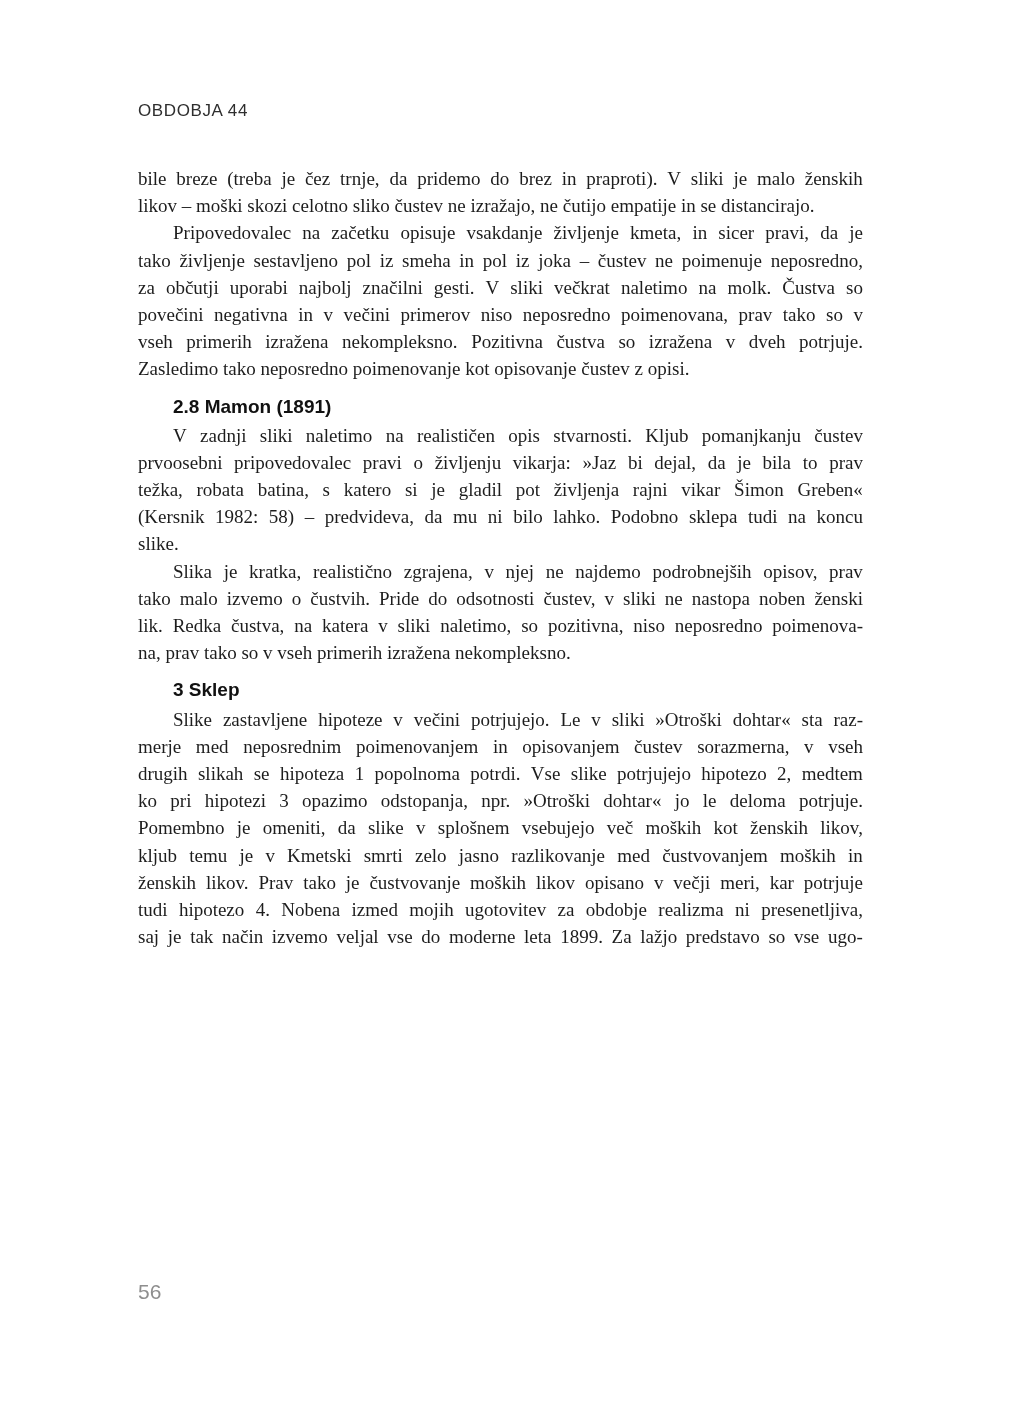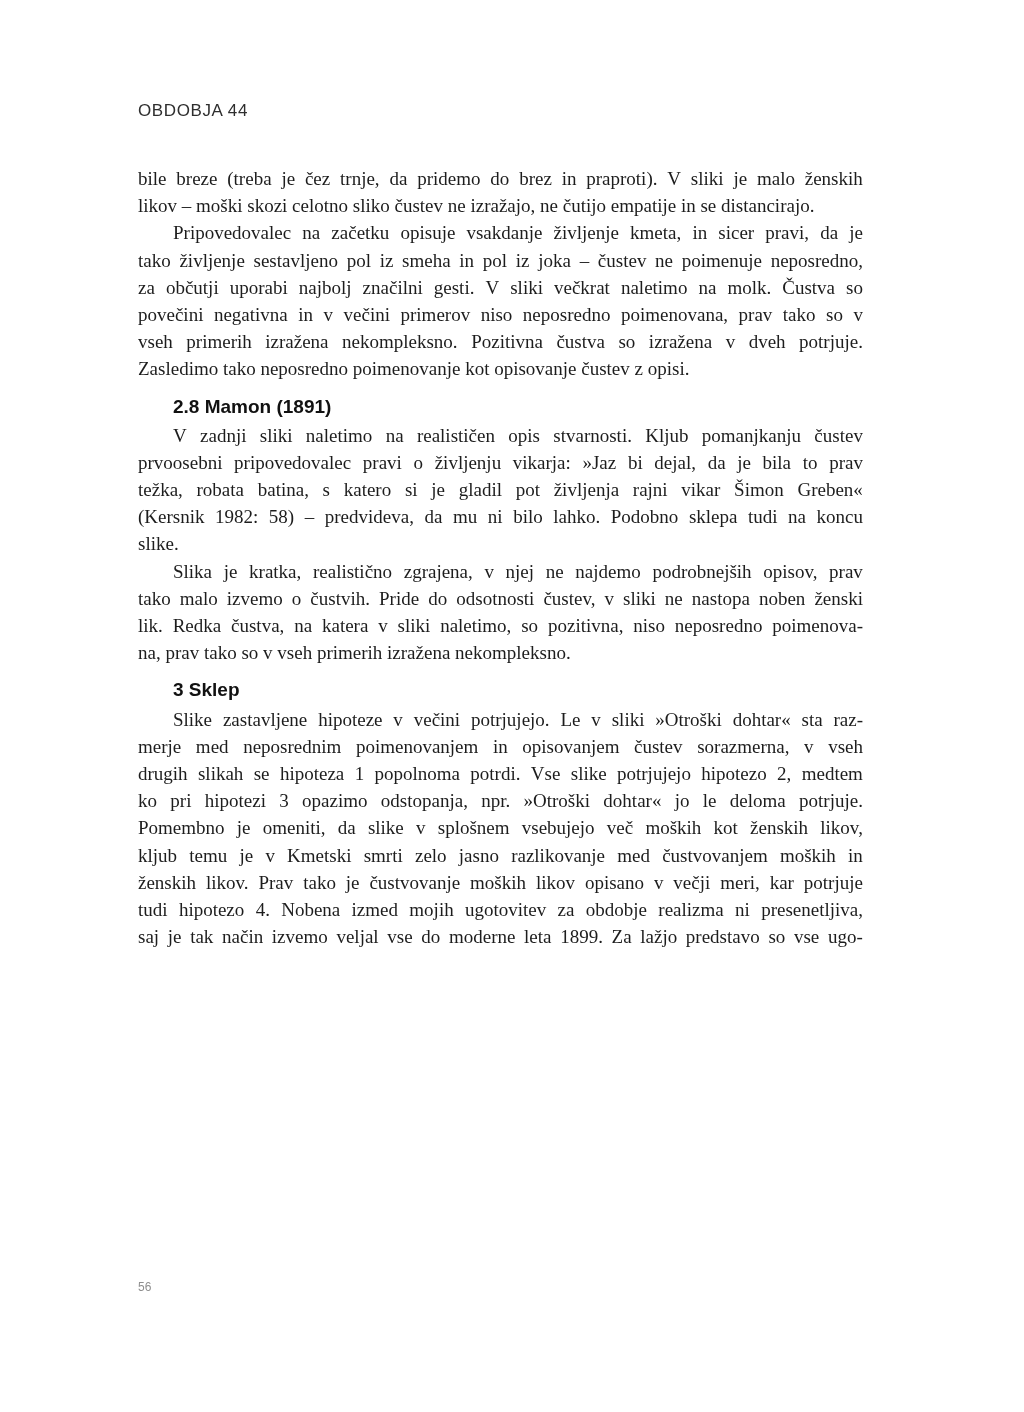--- a/index.html
+++ b/index.html
@@ -52,21 +52,21 @@
     font-size: 19px;
     line-height: 27.2px;
     color: #111111;
     margin: 10px 0 2px 35px;
   }
   .page-number {
     position: absolute;
     left: 138px;
     top: 1280px;
     font-family: "Liberation Sans", sans-serif;
-    font-size: 12px;
+    font-size: 21px;
     color: #8e8e8e;
   }
 </style>
 </head>
 <body>
 
 <div class="page">
   <div class="running-header">OBDOBJA 44</div>
 
   <div class="doc-body" id="doc-body">

